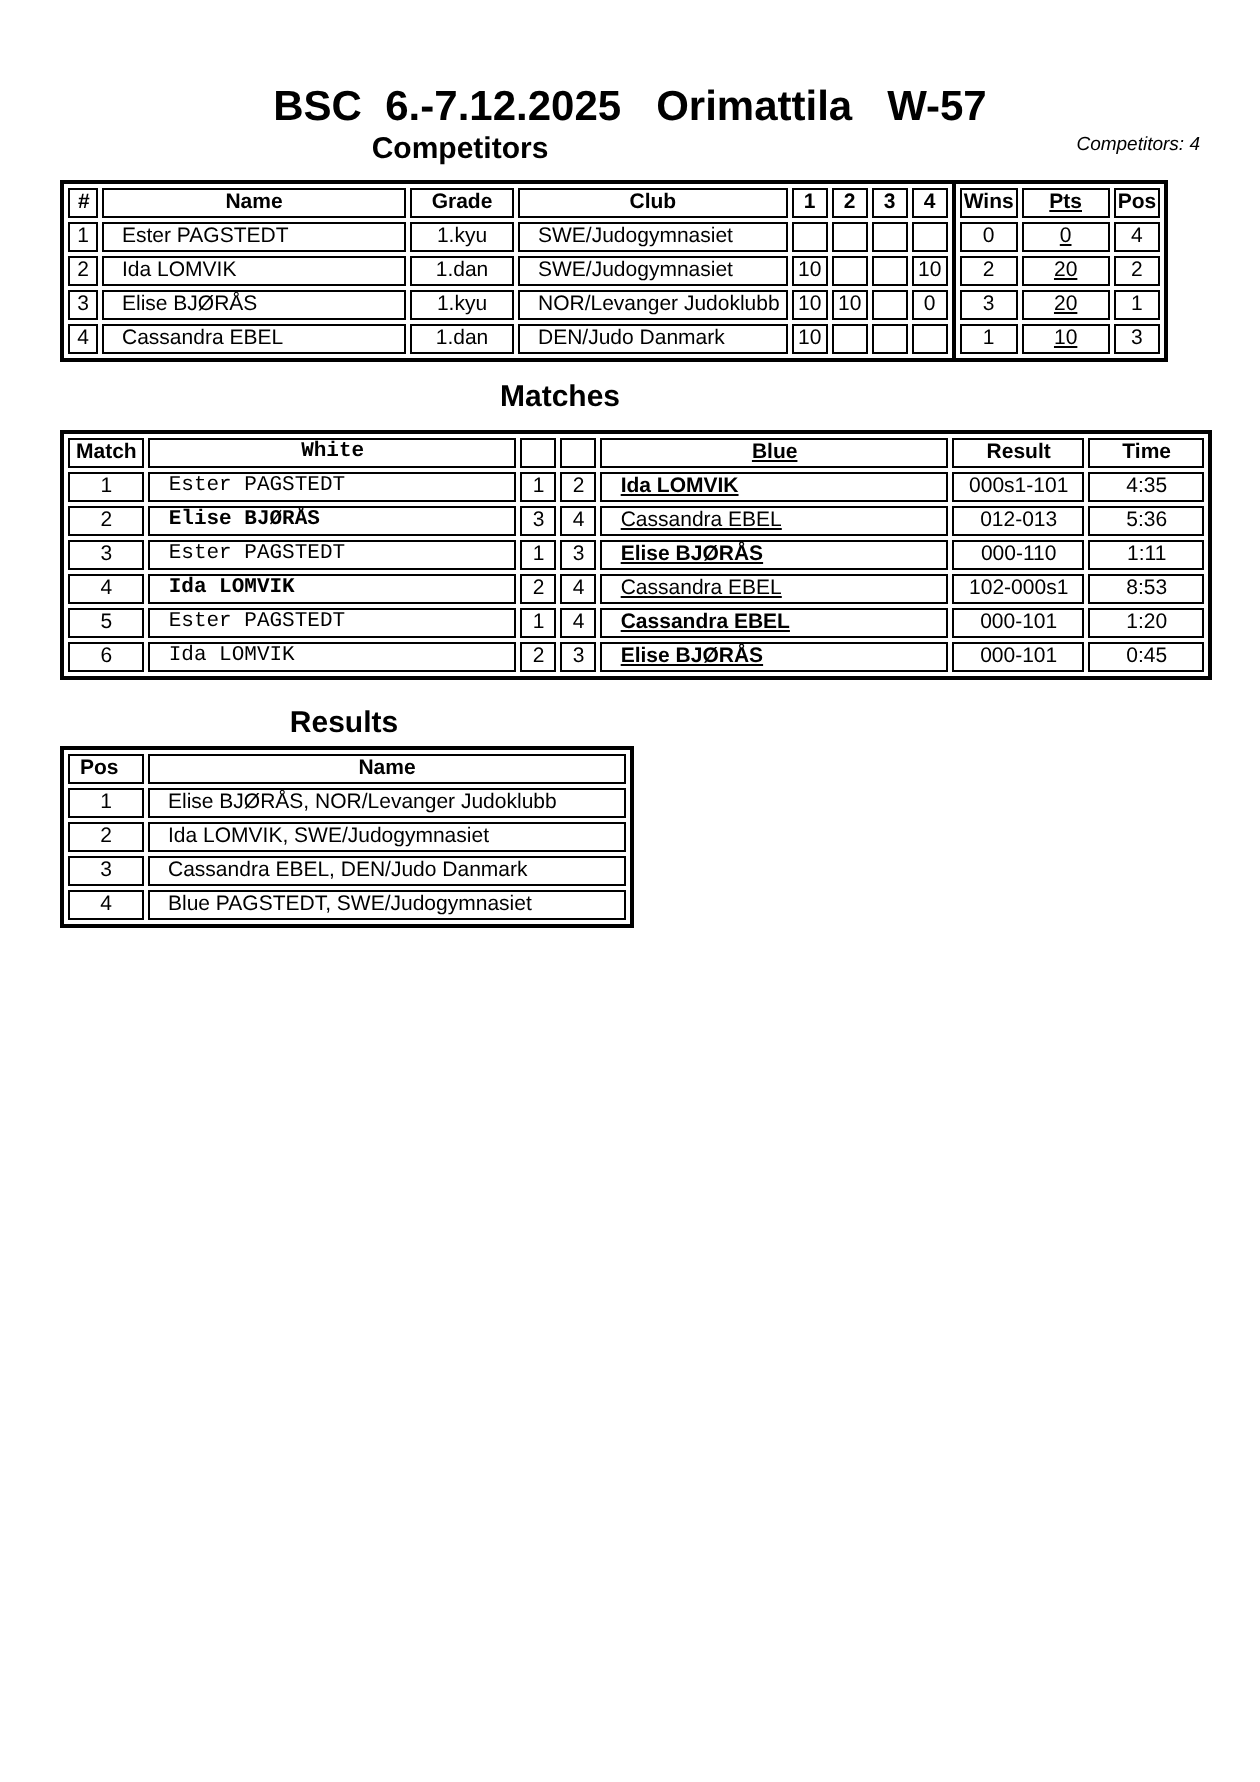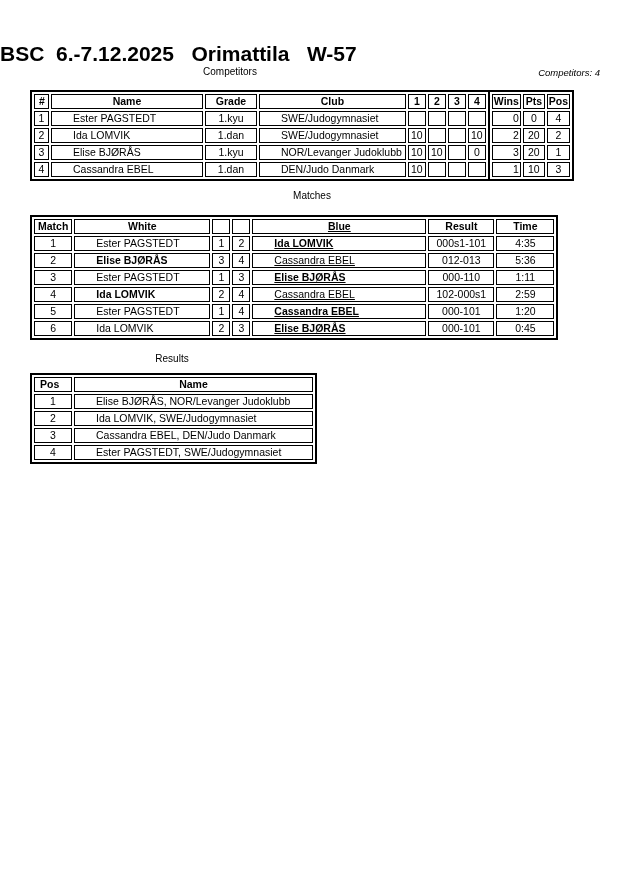--- a/index.html
+++ b/index.html
@@ -8,31 +8,32 @@
     background:#ffffff;
     font-family:"Liberation Sans","DejaVu Sans",sans-serif;
     color:#000;
     position:relative;
     overflow:hidden;
   }
   .page{position:absolute;top:0;left:0;width:630px;height:891px;background:#fff;}
 
   .title{
     position:absolute;top:42px;left:0;right:0;
+    text-align:center;
     font-size:21px;font-weight:bold;
     white-space:pre;
   }
   .section-heading{
     position:absolute;
     transform:translateX(-50%);
-    font-size:10px;font-weight:normal;
+    font-size:15px;font-weight:bold;
     white-space:nowrap;
   }
   #competitors-heading{left:230px;top:66px;}
-  #matches-heading{left:312px;top:190px;}
+  #matches-heading{left:280px;top:190px;}
   #results-heading{left:172px;top:353px;}
   .competitors-count{
     position:absolute;top:67px;right:30px;
     font-size:9.5px;
     font-style:italic;
   }
 
   table{
     border-collapse:separate;
     border-spacing:2px;
@@ -46,40 +47,40 @@
     height:15px;
     font-size:10.5px;
     line-height:13px;
     padding:0 3px;
     text-align:center;
     white-space:nowrap;
     overflow:visible;
     vertical-align:middle;
   }
   td.hdr{font-weight:bold;}
-  td.left{text-align:left;padding-left:21px;}
+  td.left{text-align:left;padding-left:9px;}
   .bold{font-weight:bold;}
 
   .competitors-wrap{
     position:absolute;left:30px;top:90px;
     display:flex;align-items:stretch;
   }
   .competitors-main{border-right:0;}
   .c-num{width:15px;}
   .c-name{width:152px;}
   .c-grade{width:52px;}
   .c-club{width:112px;}
   .c-r{width:18px;padding:0 1px;}
-  .s-wins{width:26px;padding:0 1px;text-align:right;}
-  .s-pts{width:22px;padding:0 1px;}
+  .s-wins{width:26px;padding:0 1px;}
+  .s-pts{width:44px;padding:0 1px;text-decoration:underline;}
   .s-pos{width:22px;padding:0 1px;}
 
   .matches-wrap{position:absolute;left:30px;top:215px;}
   .m-match{width:38px;}
-  .m-white{width:136px;}
+  .m-white{width:184px;font-family:Liberation Mono, monospace;}
   .m-n{width:18px;padding:0 1px;}
   .m-blue{width:174px;text-decoration:underline;}
   .m-result{width:66px;}
   .m-time{width:58px;}
 
   .results-wrap{position:absolute;left:30px;top:373px;}
   .r-pos{width:38px;}
   .r-name{width:239px;}
 </style>
 </head>
@@ -219,21 +220,21 @@
         <td class="m-result">000-110</td>
         <td class="m-time">1:11</td>
       </tr>
       <tr>
         <td class="m-match">4</td>
         <td class="m-white left bold">Ida LOMVIK</td>
         <td class="m-n">2</td>
         <td class="m-n">4</td>
         <td class="m-blue left">Cassandra EBEL</td>
         <td class="m-result">102-000s1</td>
-        <td class="m-time">2:59</td>
+        <td class="m-time">8:53</td>
       </tr>
       <tr>
         <td class="m-match">5</td>
         <td class="m-white left">Ester PAGSTEDT</td>
         <td class="m-n">1</td>
         <td class="m-n">4</td>
         <td class="m-blue left bold">Cassandra EBEL</td>
         <td class="m-result">000-101</td>
         <td class="m-time">1:20</td>
       </tr>
@@ -266,19 +267,19 @@
       <tr>
         <td class="r-pos">2</td>
         <td class="r-name left">Ida LOMVIK, SWE/Judogymnasiet</td>
       </tr>
       <tr>
         <td class="r-pos">3</td>
         <td class="r-name left">Cassandra EBEL, DEN/Judo Danmark</td>
       </tr>
       <tr>
         <td class="r-pos">4</td>
-        <td class="r-name left">Ester PAGSTEDT, SWE/Judogymnasiet</td>
+        <td class="r-name left">Blue PAGSTEDT, SWE/Judogymnasiet</td>
       </tr>
     </tbody>
       </table>
   </div>
 
 </div>
 
 </body></html>

